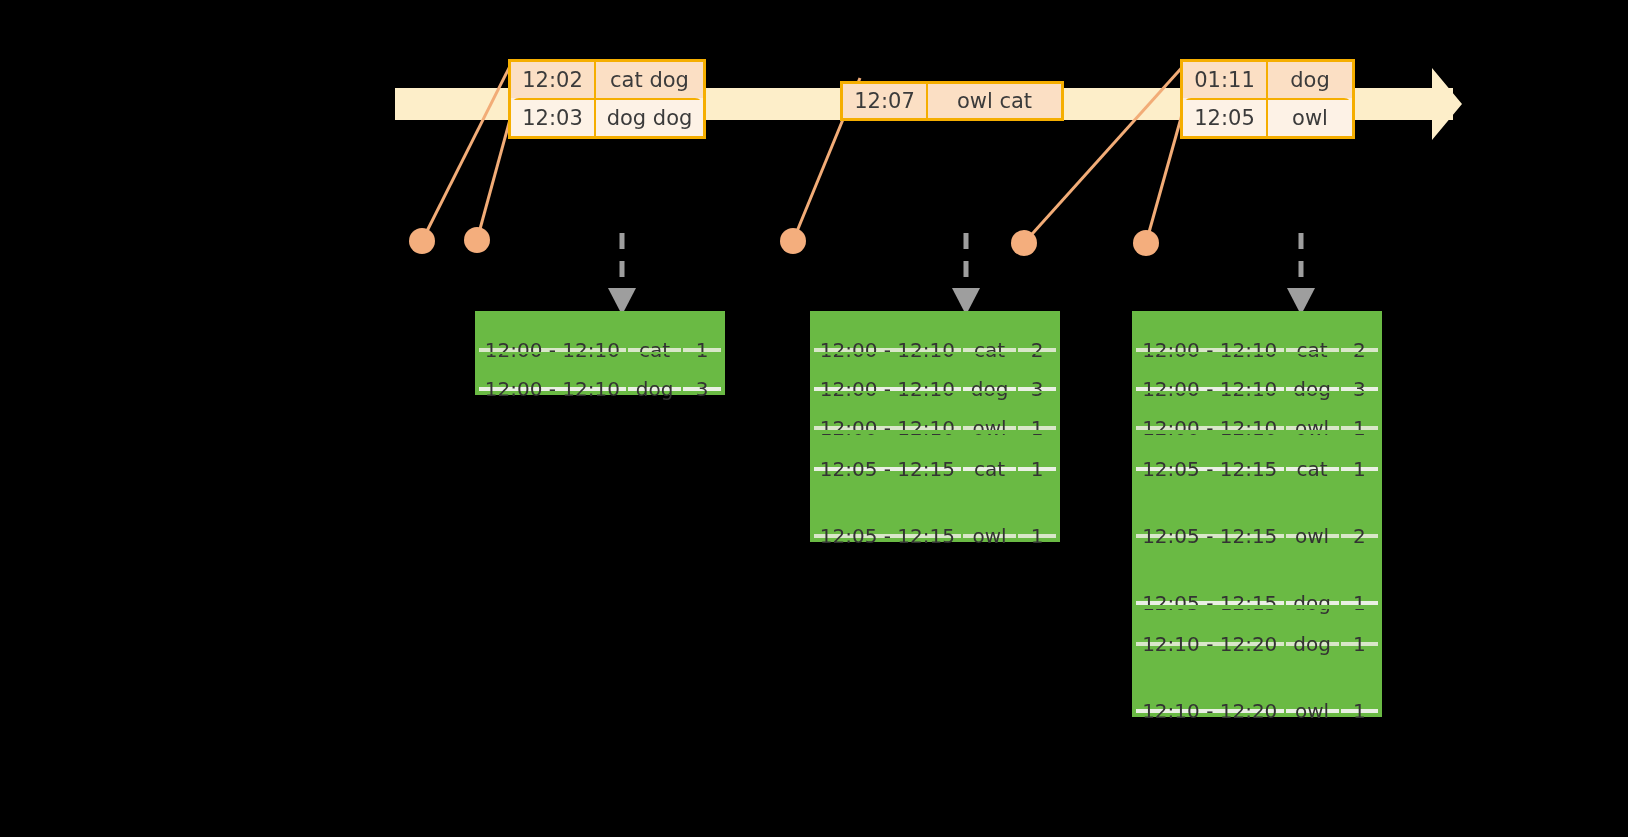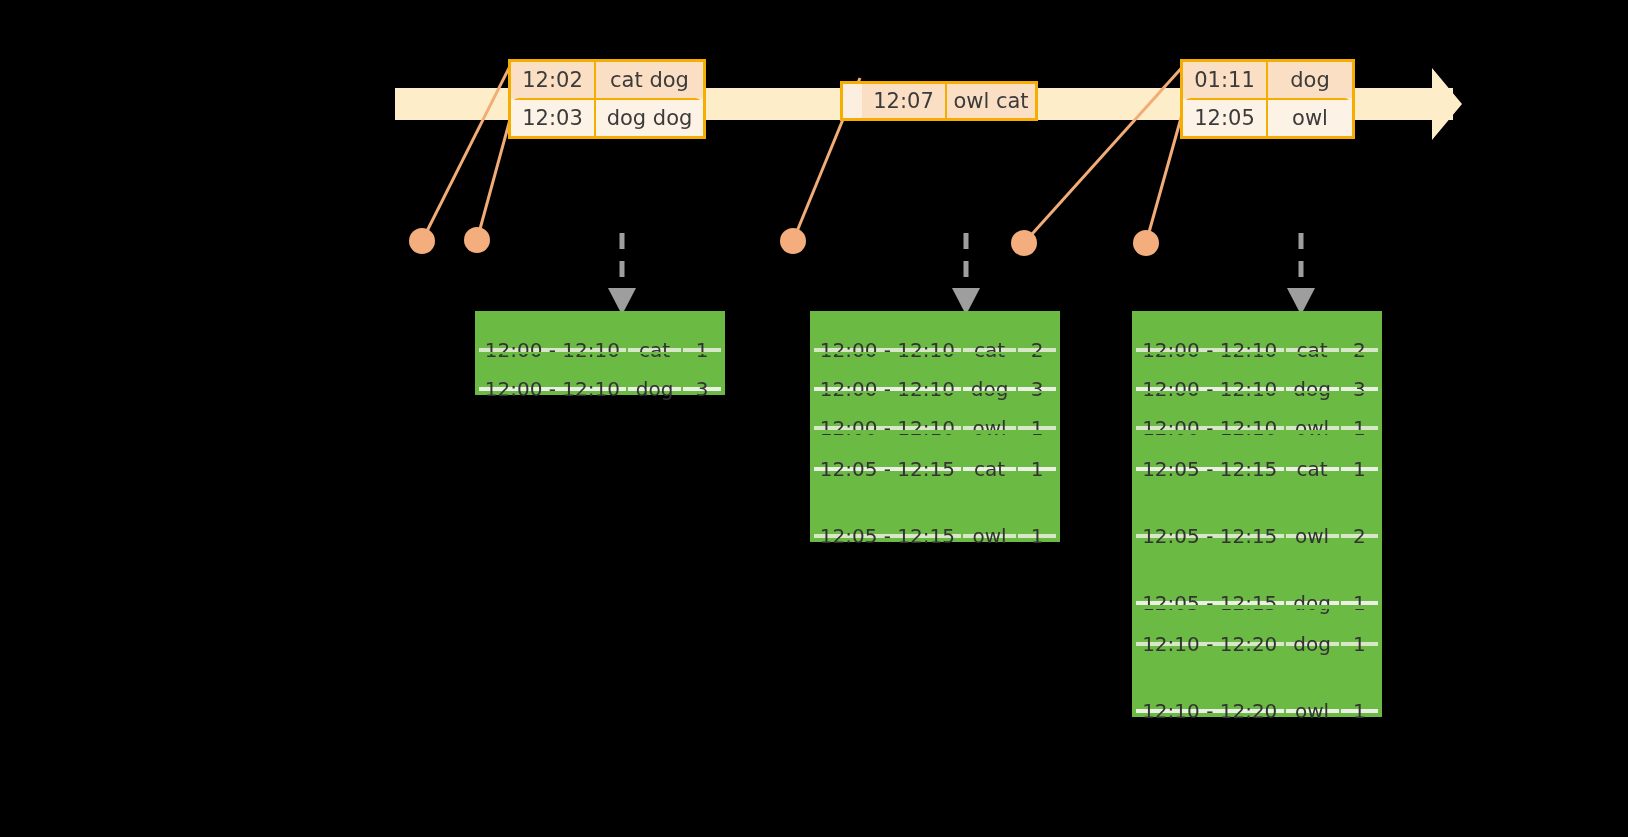--- a/index.html
+++ b/index.html
@@ -153,21 +153,21 @@
     <div class="event-row shade">
       <div class="ev-cell ev-time">12:02</div>
       <div class="ev-cell ev-words">cat dog</div>
     </div>
     <div class="event-row plain">
       <div class="ev-cell ev-time">12:03</div>
       <div class="ev-cell ev-words">dog dog</div>
     </div>
   </div>
 
-  <div class="event-box" style="left:840px; top:81px; width:198px; height:40px;padding-left:19px;">
+  <div class="event-box" style="left:840px; top:81px; width:224px; height:40px;">
     <div class="event-row shade">
       <div class="ev-cell ev-time">12:07</div>
       <div class="ev-cell ev-words">owl cat</div>
     </div>
   </div>
 
   <div class="event-box" style="left:1180px; top:59px; width:175px; height:80px;">
     <div class="event-row shade">
       <div class="ev-cell ev-time">01:11</div>
       <div class="ev-cell ev-words">dog</div>

